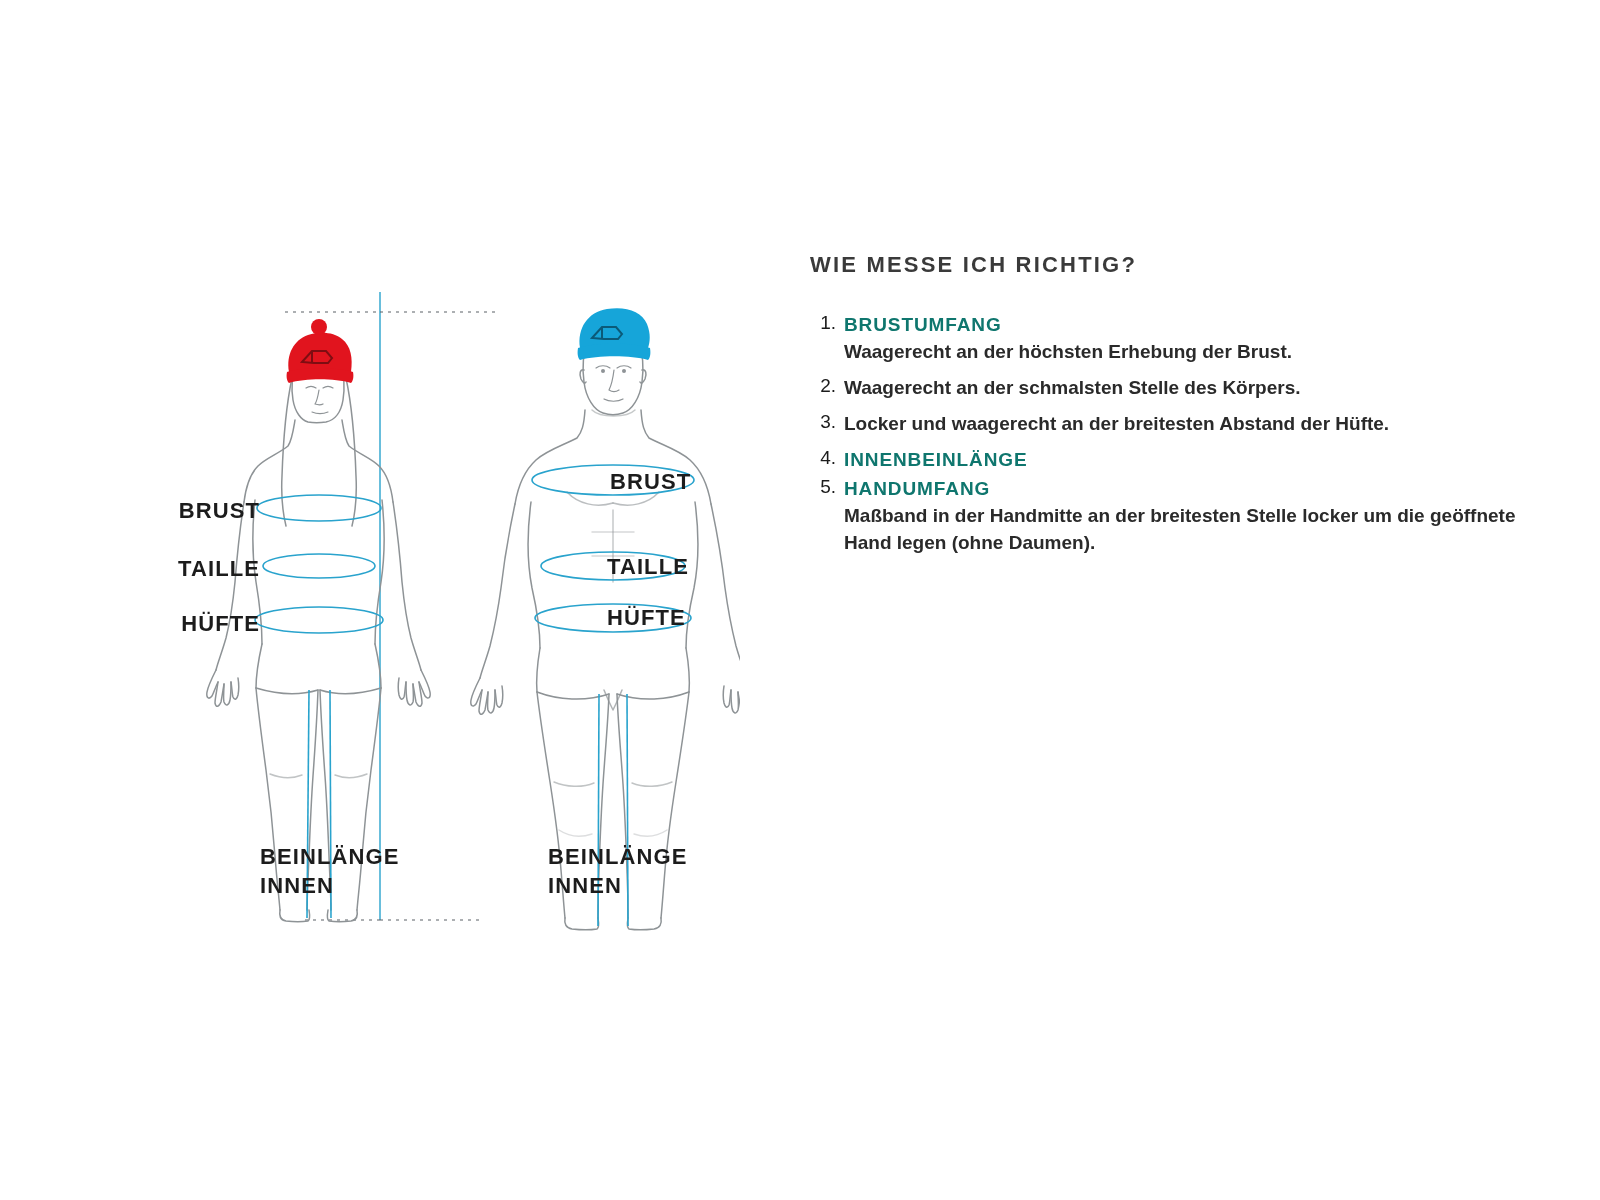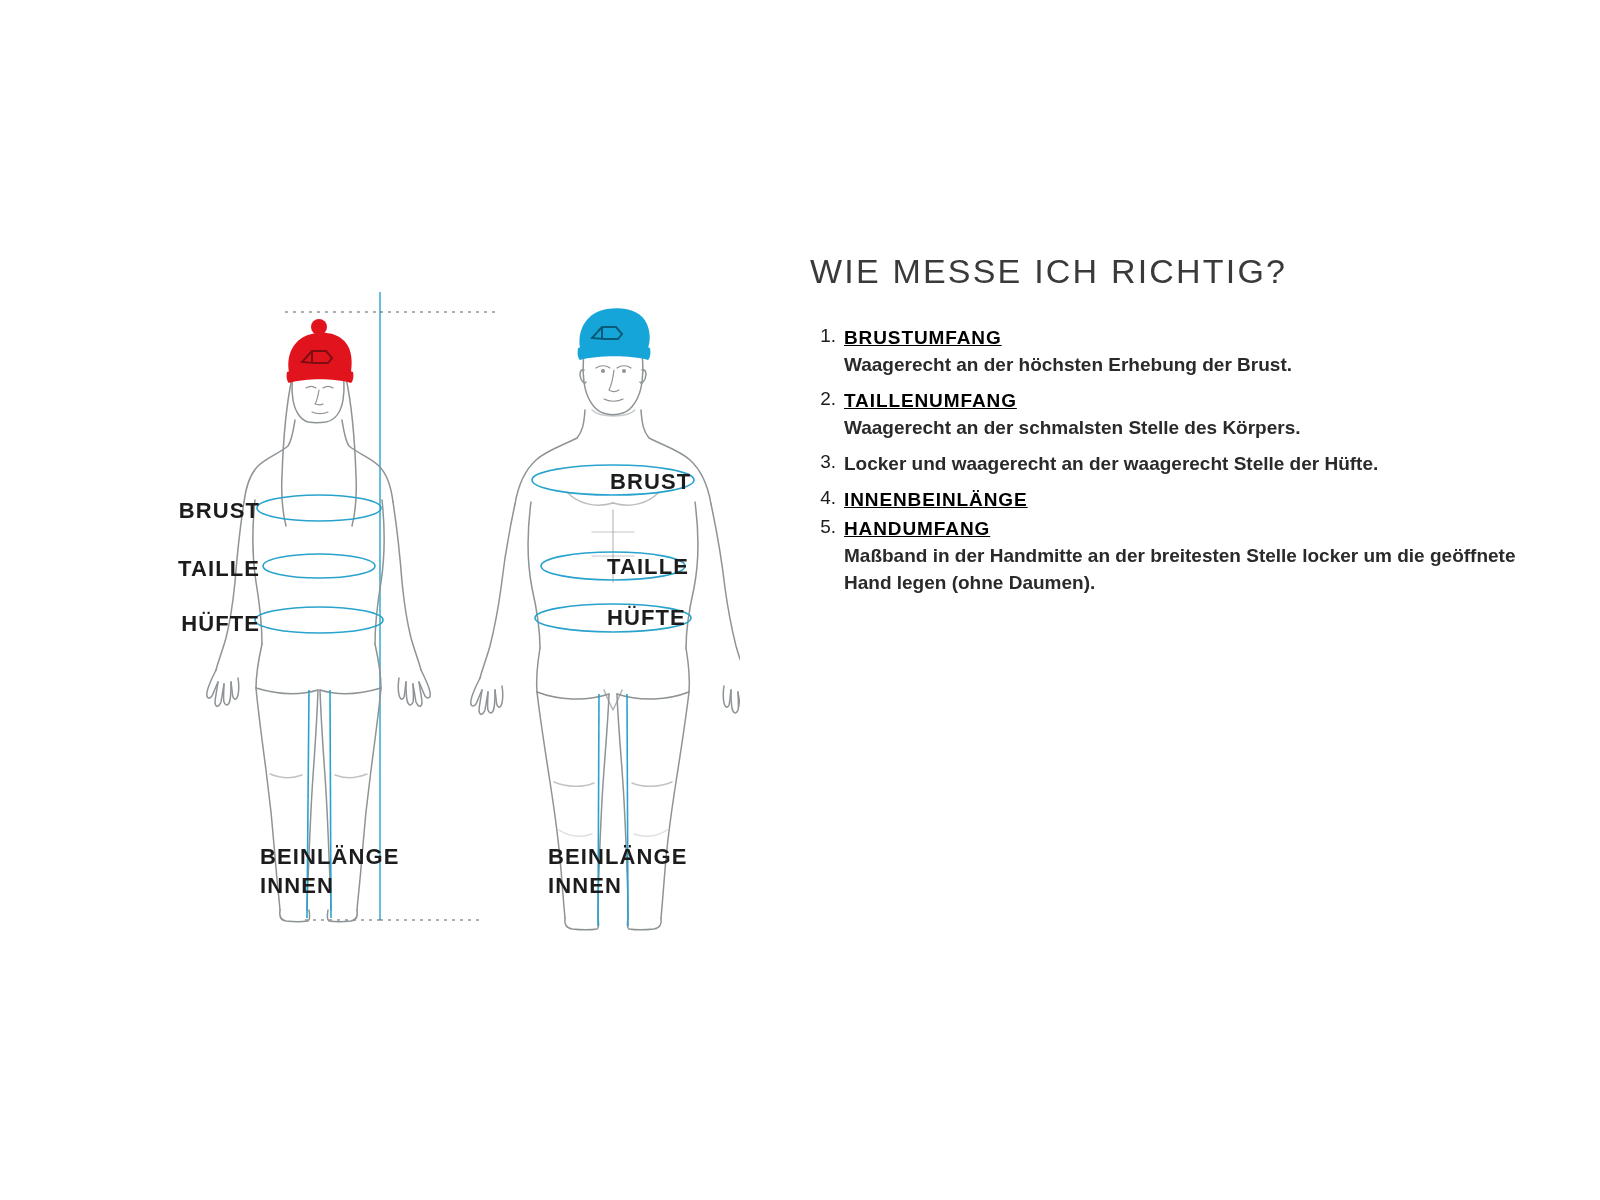--- a/index.html
+++ b/index.html
@@ -75,24 +75,24 @@
   .lbl-huefte-l { left: 8px;   top: 341px; width: 172px; text-align: right;}
   .lbl-brust-r  { left: 530px; top: 199px; }
   .lbl-taille-r { left: 527px; top: 284px; }
   .lbl-huefte-r { left: 527px; top: 335px; }
 
   .lbl-leg-l { left: 180px; top: 572px; line-height: 1.32; }
   .lbl-leg-r { left: 468px; top: 572px; line-height: 1.32; }
 
   
   .panel-title {
-    font-size: 34px;
+    font-size: 22px;
     letter-spacing: 2.2px;
     color: #3a3a3a;
-    font-weight: 400;
+    font-weight: 700;
     margin: 0 0 34px 0;
   }
 
   ol.measure-list {
     list-style: none;
     margin: 0;
     padding: 0;
   }
   ol.measure-list > li {
     position: relative;
@@ -106,24 +106,23 @@
     font-size: 19px;
     font-weight: 400;
     color: #1c1c1c;
     width: 26px;
     text-align: right;
   }
   .item-title {
     font-size: 19px;
     font-weight: 700;
     letter-spacing: 0.9px;
-    color: #000000;
+    color: #0f766e;
     line-height: 1.42;
     display: block;
-    text-decoration: underline;
   }
   .item-desc {
     font-size: 19px;
     font-weight: 700;
     color: #2a2a2a;
     line-height: 1.42;
     display: block;
     margin-bottom: 9px;
   }
 </style>
@@ -321,26 +320,25 @@
     <div class="panel-title">WIE MESSE ICH RICHTIG?</div>
 
     <ol class="measure-list">
       <li>
         <span class="item-num">1.</span>
         <span class="item-title">BRUSTUMFANG</span>
         <span class="item-desc">Waagerecht an der höchsten Erhebung der Brust.</span>
       </li>
       <li>
         <span class="item-num">2.</span>
-        <span class="item-title">TAILLENUMFANG</span>
         <span class="item-desc">Waagerecht an der schmalsten Stelle des Körpers.</span>
       </li>
       <li>
         <span class="item-num">3.</span>
-        <span class="item-desc">Locker und waagerecht an der waagerecht Stelle der Hüfte.</span>
+        <span class="item-desc">Locker und waagerecht an der breitesten Abstand der Hüfte.</span>
       </li>
       <li>
         <span class="item-num">4.</span>
         <span class="item-title">INNENBEINLÄNGE</span>
       </li>
       <li>
         <span class="item-num">5.</span>
         <span class="item-title">HANDUMFANG</span>
         <span class="item-desc">Maßband in der Handmitte an der breitesten Stelle locker um die geöffnete Hand legen (ohne Daumen).</span>
       </li>

